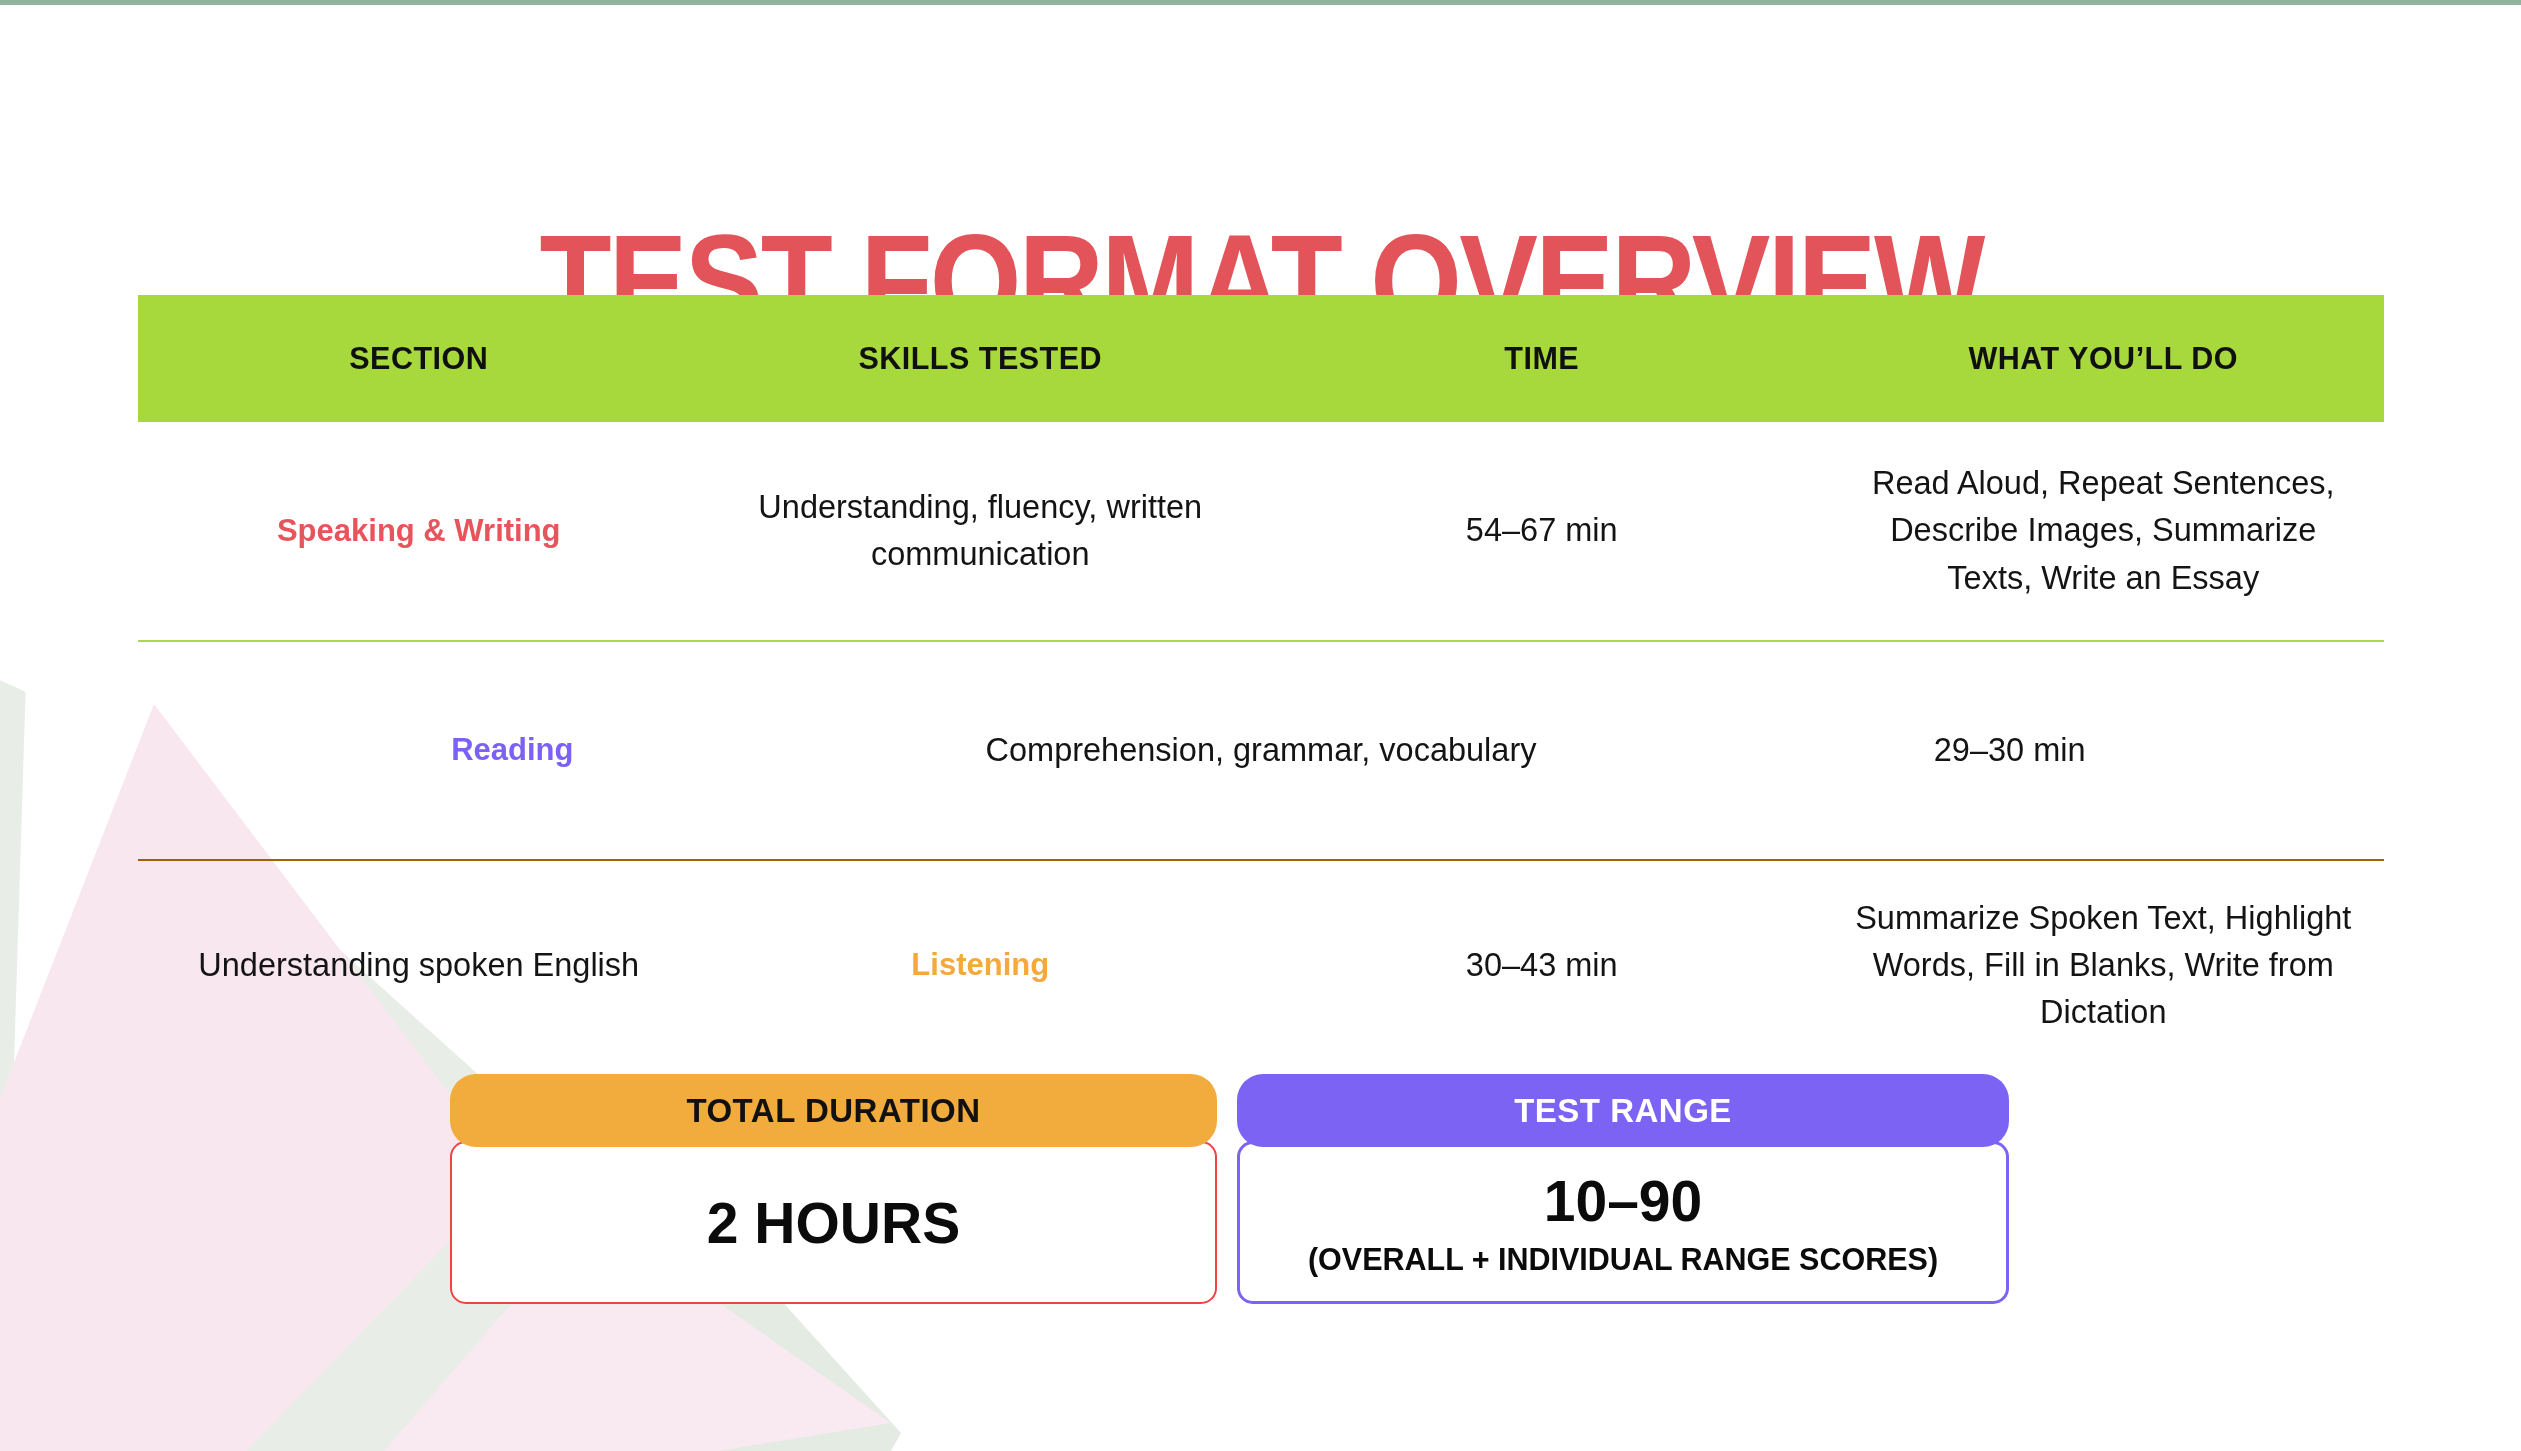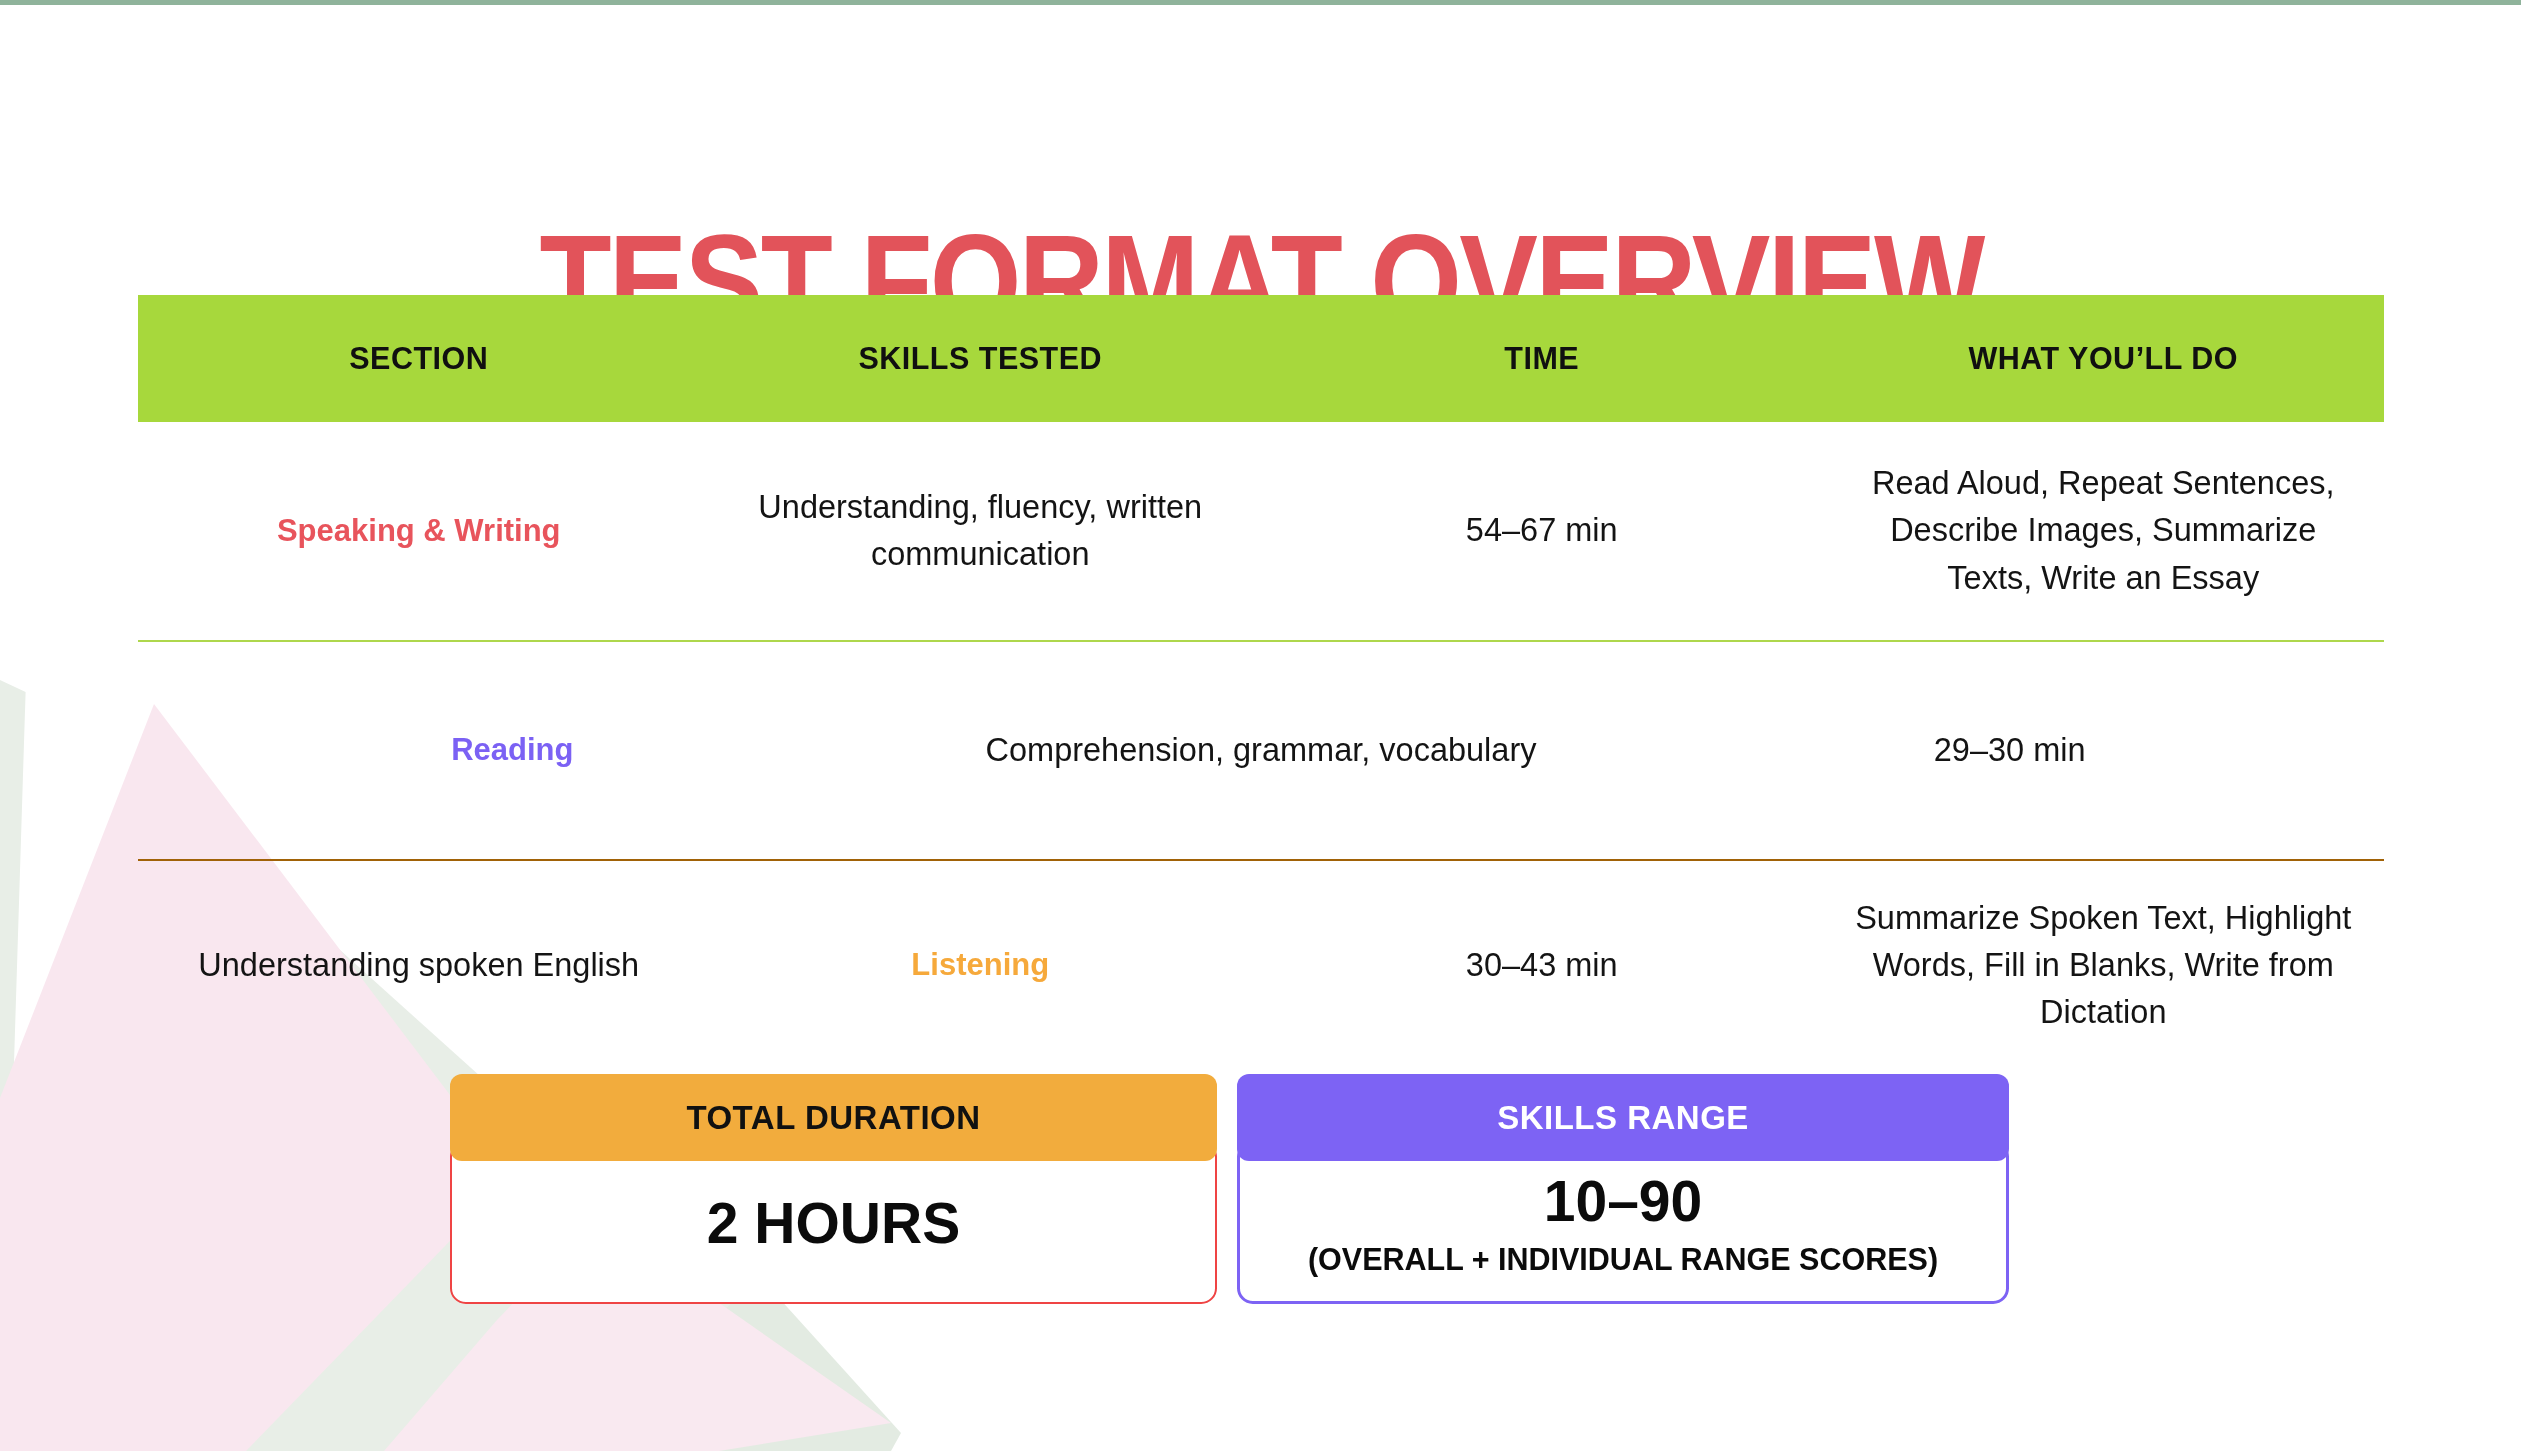--- a/index.html
+++ b/index.html
@@ -43,21 +43,21 @@
   .td.section{font-size:31px;font-weight:bold;}
   .c-red{color:#e8545c;}
   .c-purple{color:#7b61f4;}
   .c-orange{color:#f6a93b;}
 
   
   .card{position:absolute;top:1074px;height:230px;}
   .card-duration{left:450px;width:767px;}
   .card-score{left:1237px;width:772px;}
   .card .hd{
-    position:absolute;top:0;left:0;right:0;height:87px;border-radius:12px;
+    position:absolute;top:0;left:0;right:0;height:73px;border-radius:26px;
     display:flex;align-items:center;justify-content:center;
     font-size:33px;font-weight:bold;letter-spacing:0.5px;z-index:2;
   }
   .card .bd{
     position:absolute;top:67px;bottom:0;left:0;right:0;background:#ffffff;
     border-radius:15.8px;display:flex;flex-direction:column;align-items:center;justify-content:center;z-index:1;
     box-sizing:border-box;
   }
   .card-duration .hd{background:#f2ac3d;color:#111111;}
   .card-duration .bd{border:2px solid #ef4444;}
@@ -113,21 +113,21 @@
   </div>
 
   <div class="card card-duration">
     <div class="hd">TOTAL DURATION</div>
     <div class="bd">
       <div class="big">2 HOURS</div>
     </div>
   </div>
 
   <div class="card card-score">
-    <div class="hd">SKILLS RANGE</div>
+    <div class="hd">TEST RANGE</div>
     <div class="bd">
       <div class="big">10–90</div>
       <div class="note">(OVERALL + INDIVIDUAL RANGE SCORES)</div>
     </div>
   </div>
 
 </div>
 
 
 </body></html>

